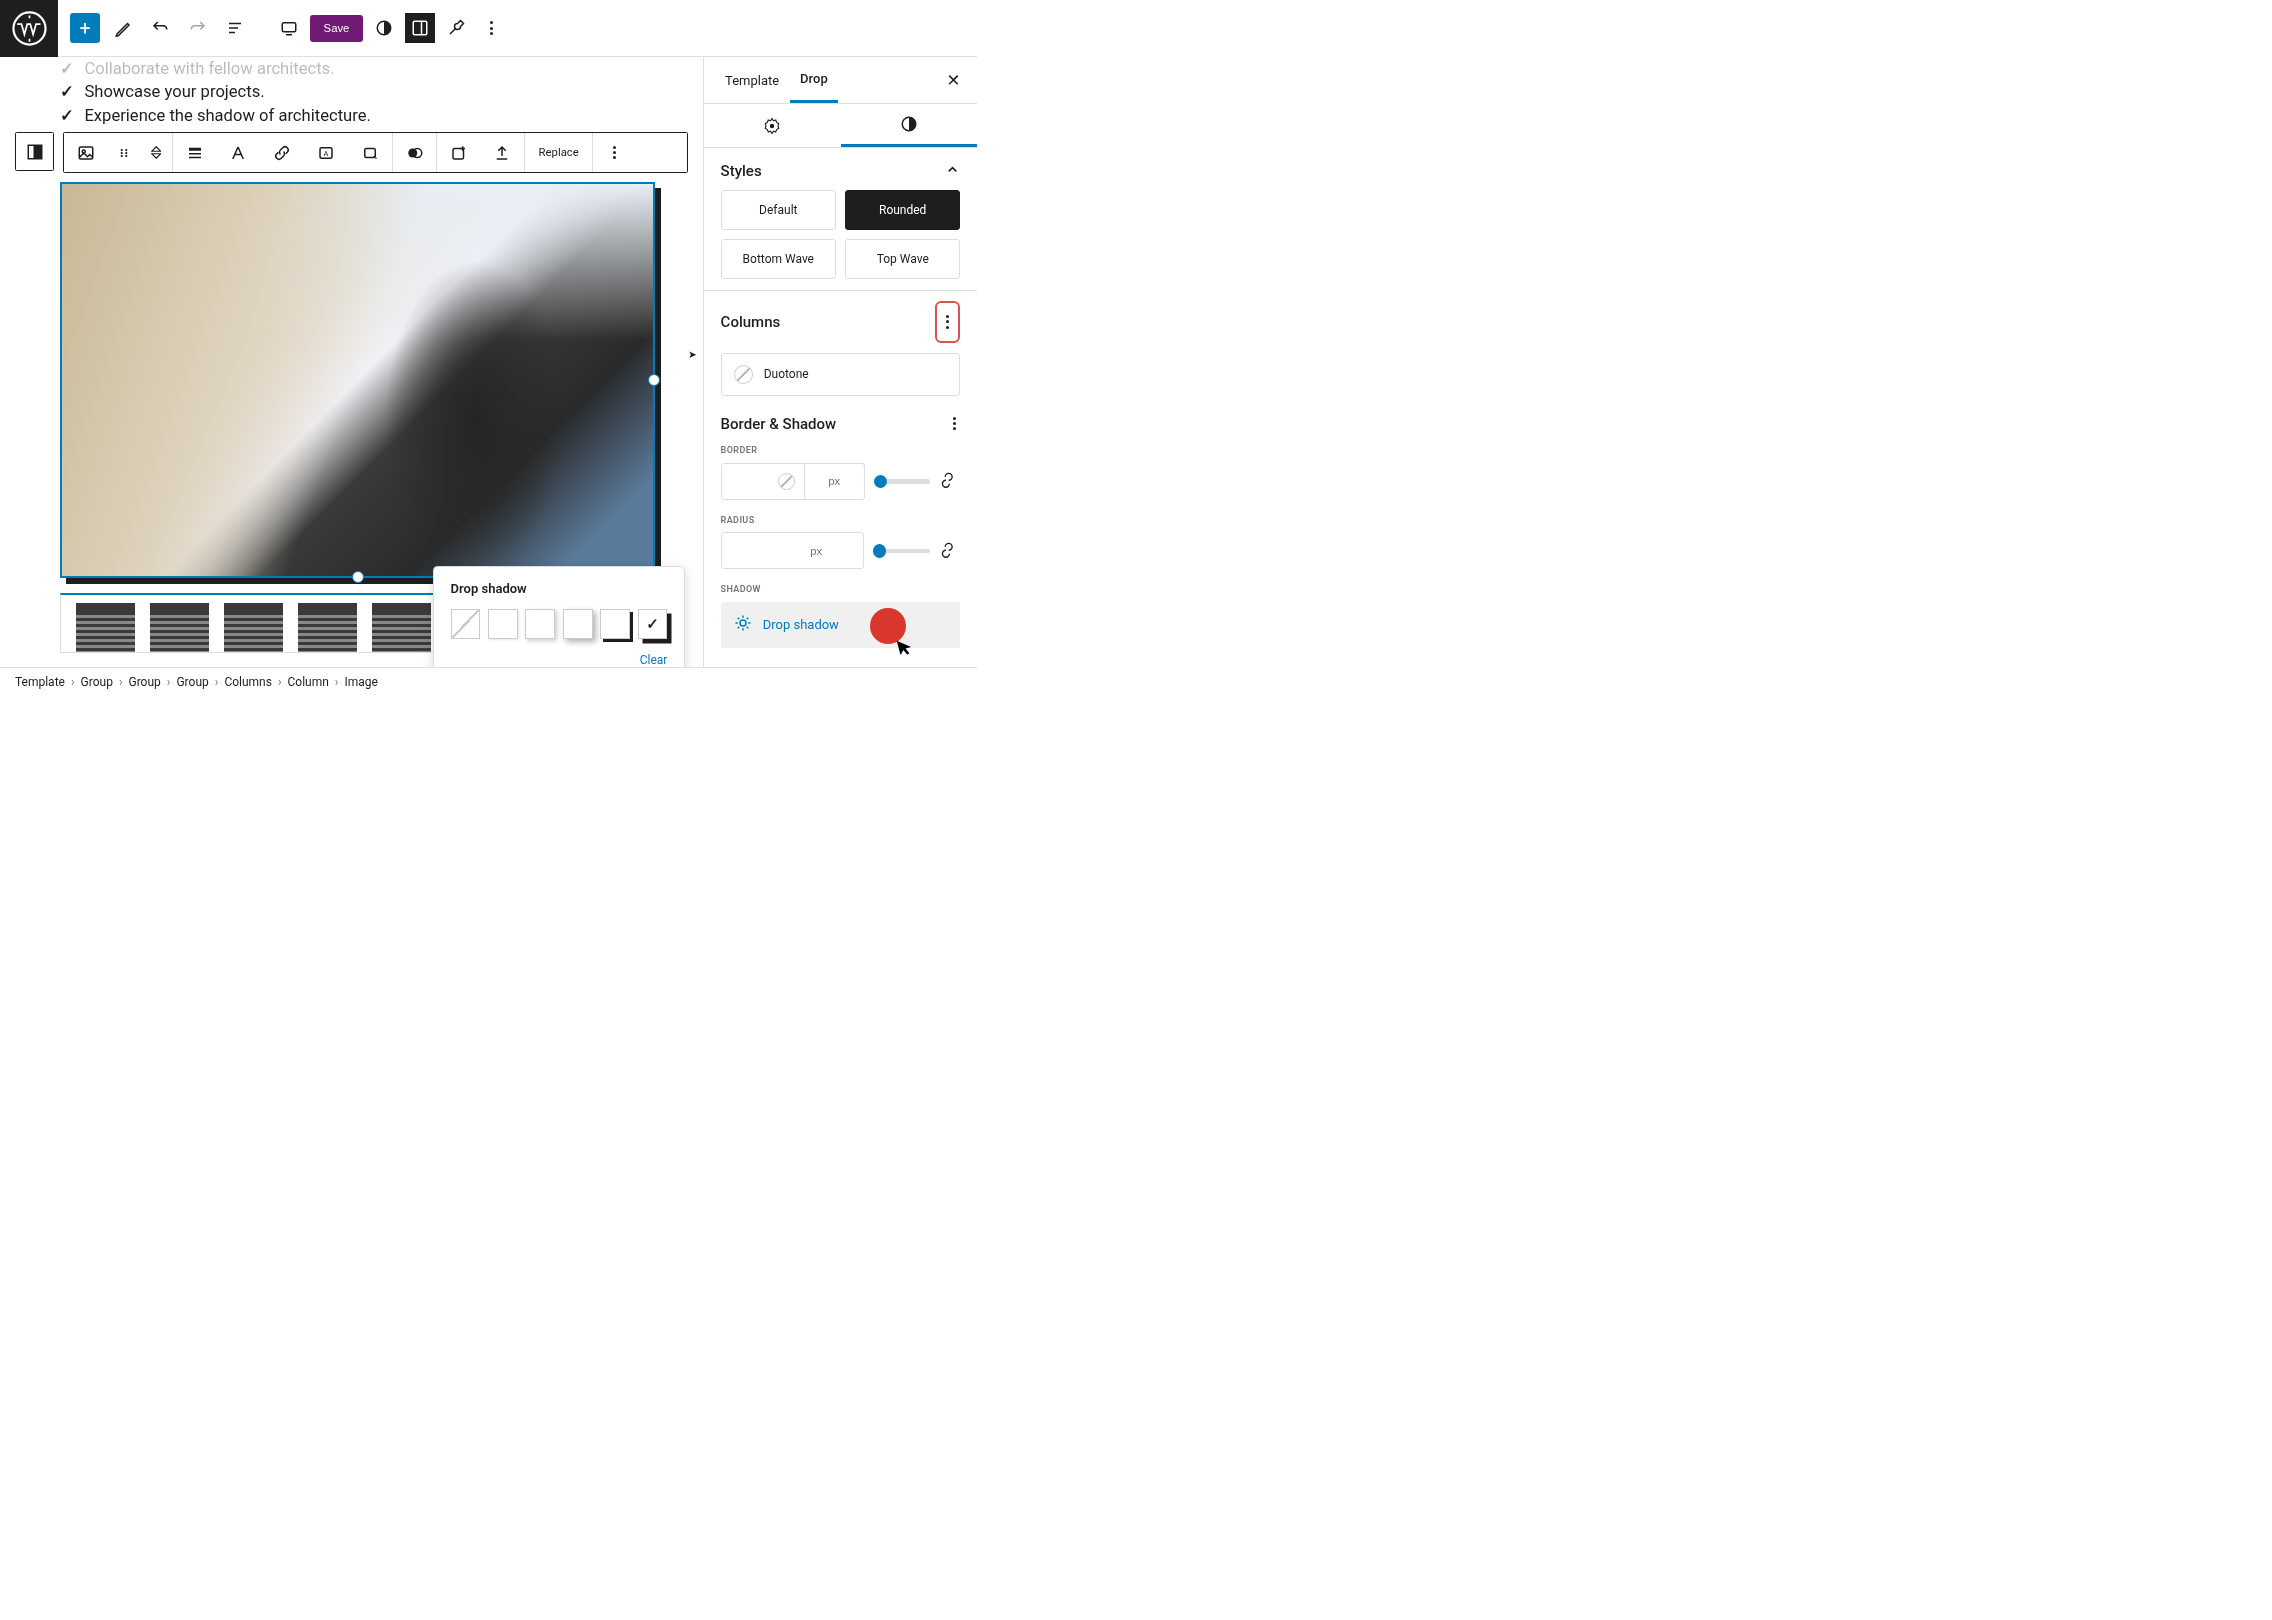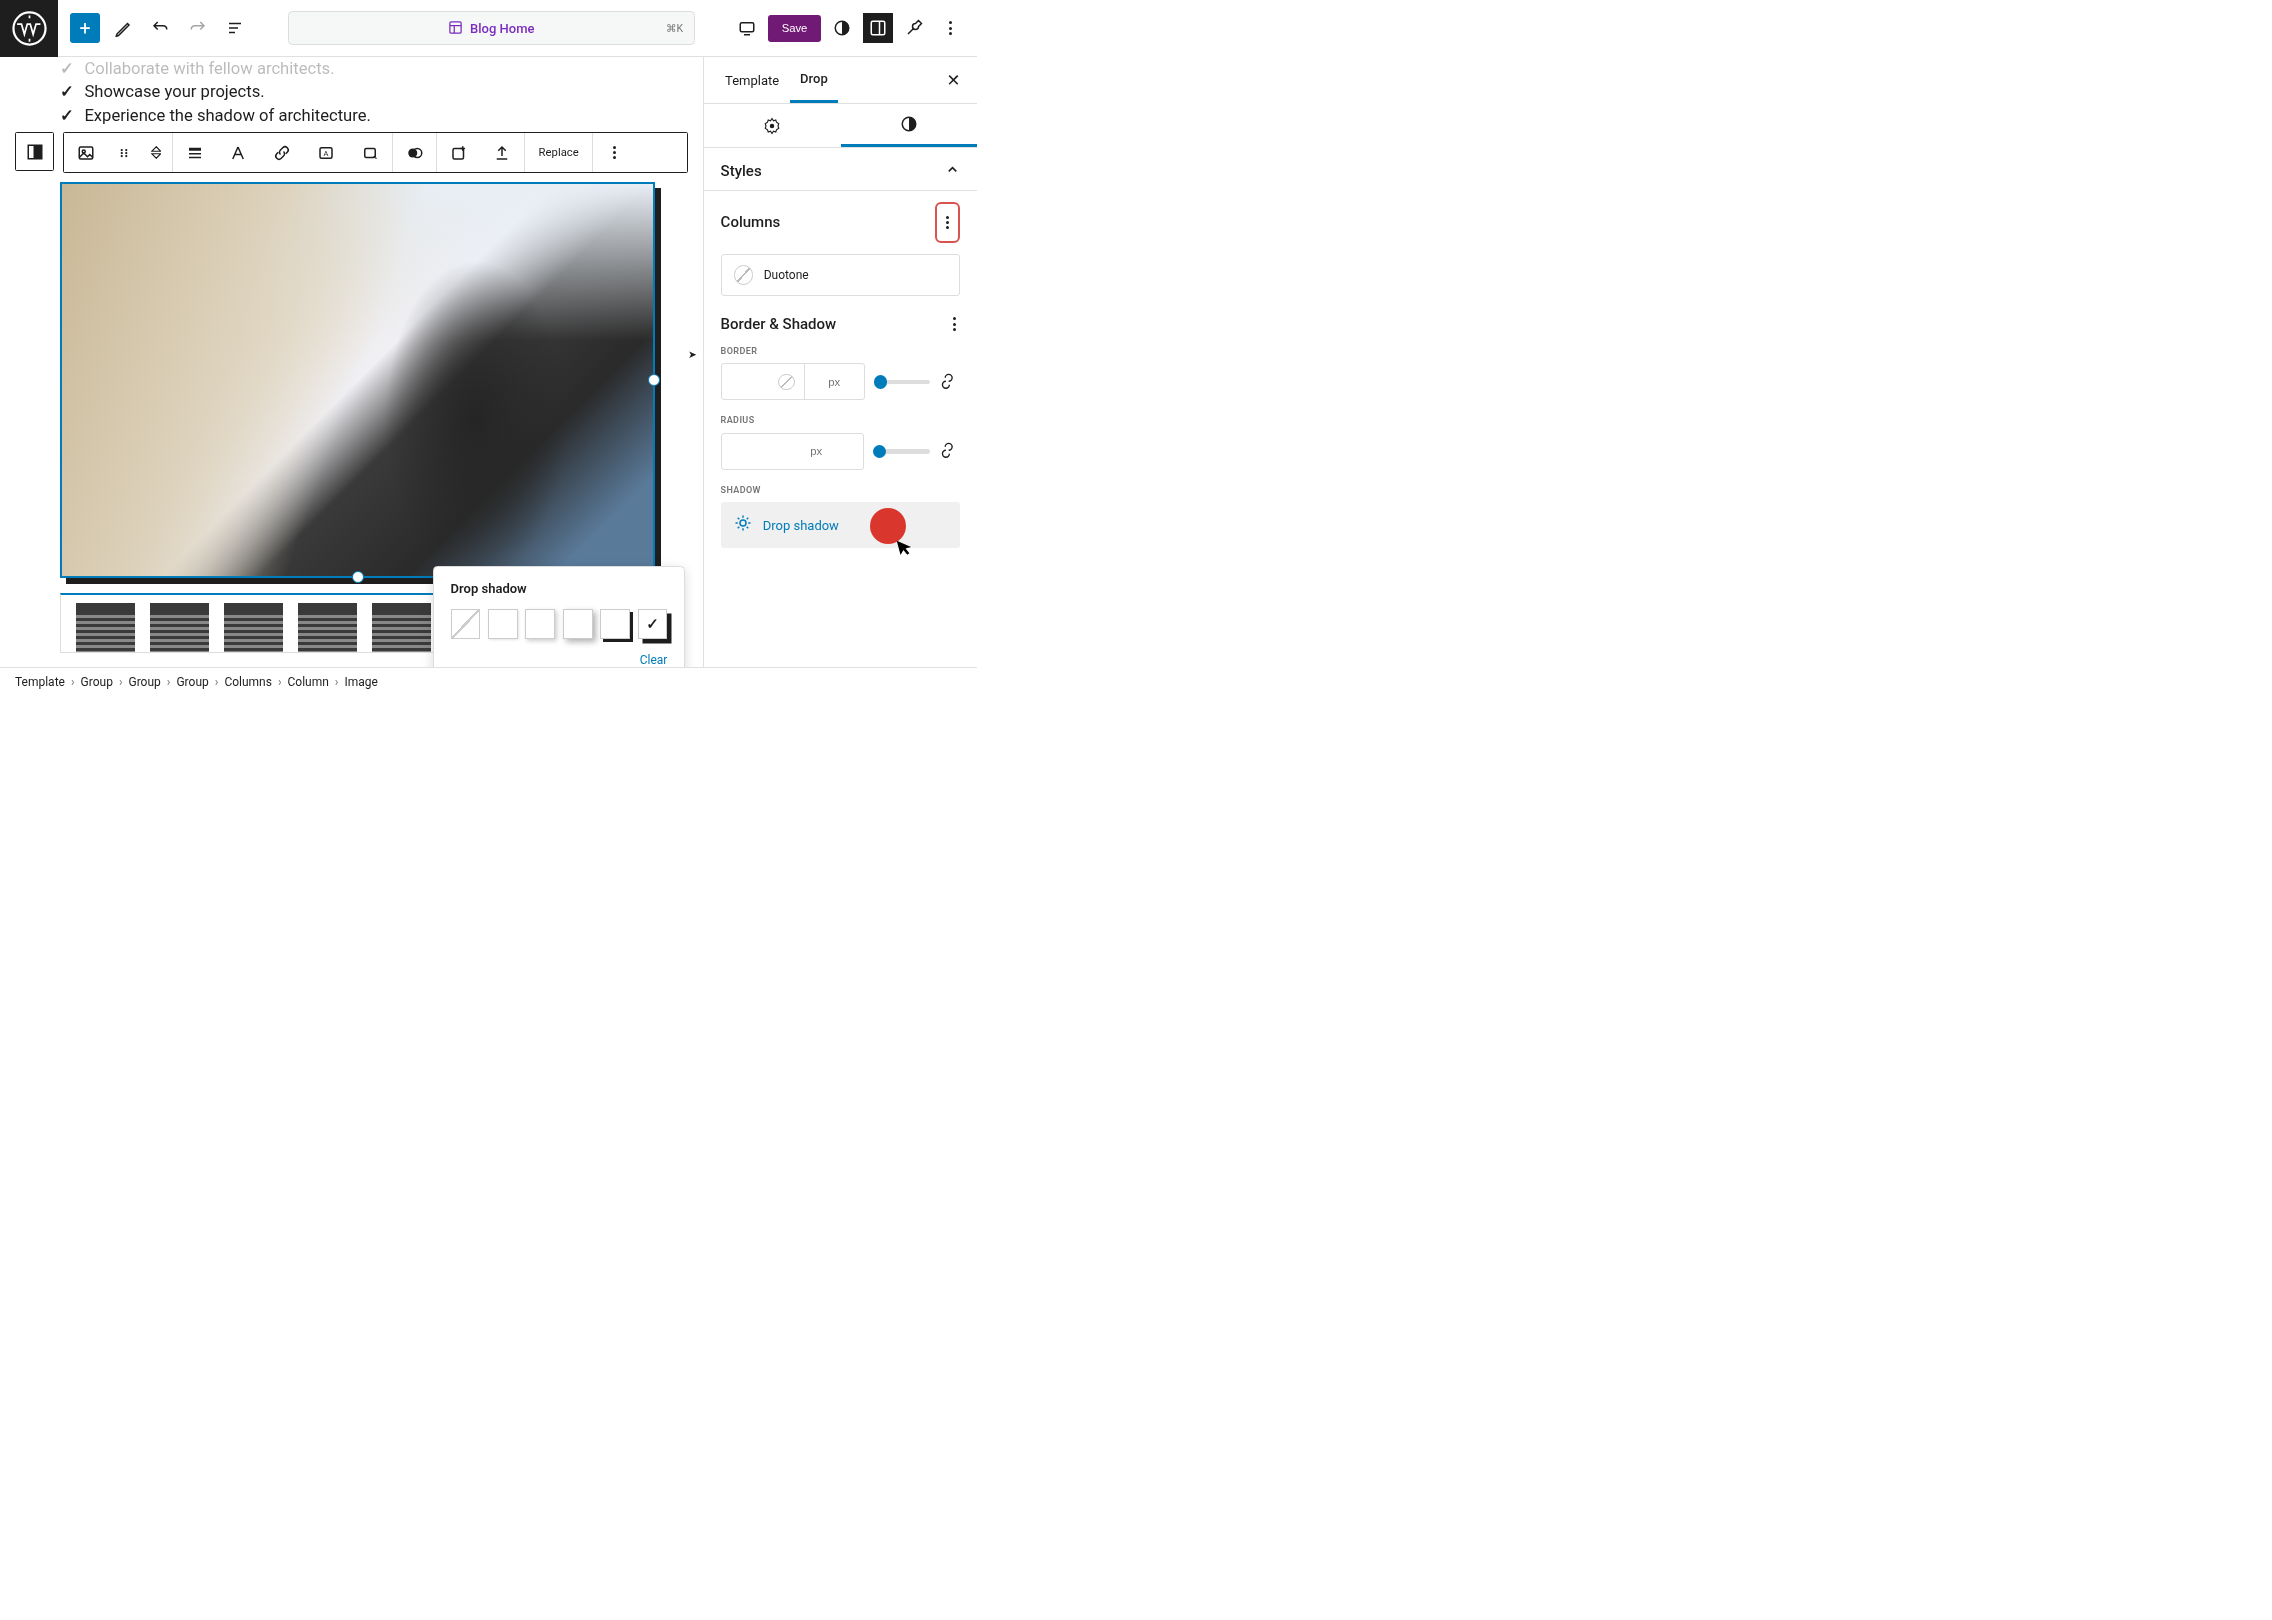--- a/index.html
+++ b/index.html
@@ -220,33 +220,20 @@
       <svg viewBox="0 0 24 24" fill="none" stroke="currentColor" stroke-width="2">
           <path d="M15 14 L20 9 L15 4 M20 9 H8 C5 9 3 11 3 14"></path>
         </svg>
     </button>
     <button class="icon-btn">
       <svg viewBox="0 0 24 24" fill="none" stroke="currentColor" stroke-width="2">
           <path d="M4 6 H20 M4 12 H16 M4 18 H12"></path>
         </svg>
     </button>
   </div>
-  <div class="doc-title-bar">
-    <div class="doc-title-inner">
-      <span class="doc-icon">
-        <svg width="15" height="15" viewBox="0 0 24 24" fill="none" stroke="currentColor" stroke-width="2">
-            <rect x="3" y="3" width="18" height="18" rx="2"></rect>
-            <line x1="3" y1="9" x2="21" y2="9"></line>
-            <line x1="10" y1="9" x2="10" y2="21"></line>
-          </svg>
-      </span>
-      <span class="doc-title-text">Blog Home</span>
-      <span class="doc-shortcut">⌘K</span>
-    </div>
-  </div>
   <div class="toolbar-right">
     <button class="icon-btn">
       <svg viewBox="0 0 24 24" fill="none" stroke="currentColor" stroke-width="2">
           <rect x="3" y="5" width="18" height="12" rx="2"></rect>
           <line x1="8" y1="21" x2="16" y2="21"></line>
         </svg>
     </button>
     <button class="btn-save">Save</button>
     <button class="icon-btn">
       <svg viewBox="0 0 24 24">
@@ -434,20 +421,26 @@
     </div>
 
     <div class="panel">
       <div class="panel-header">
         <span class="panel-title">Styles</span>
         <span class="chevron-toggle">
           <svg width="15" height="15" viewBox="0 0 24 24" fill="none" stroke="currentColor" stroke-width="2.5">
               <path d="M6 15 L12 9 L18 15"></path>
             </svg>
         </span>
+      </div>
+      <div class="style-grid">
+        <div class="style-opt">Default</div>
+        <div class="style-opt active">Rounded</div>
+        <div class="style-opt">Bottom Wave</div>
+        <div class="style-opt">Top Wave</div>
       </div>
       <div class="section-divider"></div>
 
       <div class="panel-header">
         <span class="panel-title">Columns</span>
         <span class="filters-more">
           <div class="more-dots">
               <span></span>
               <span></span>
               <span></span>

